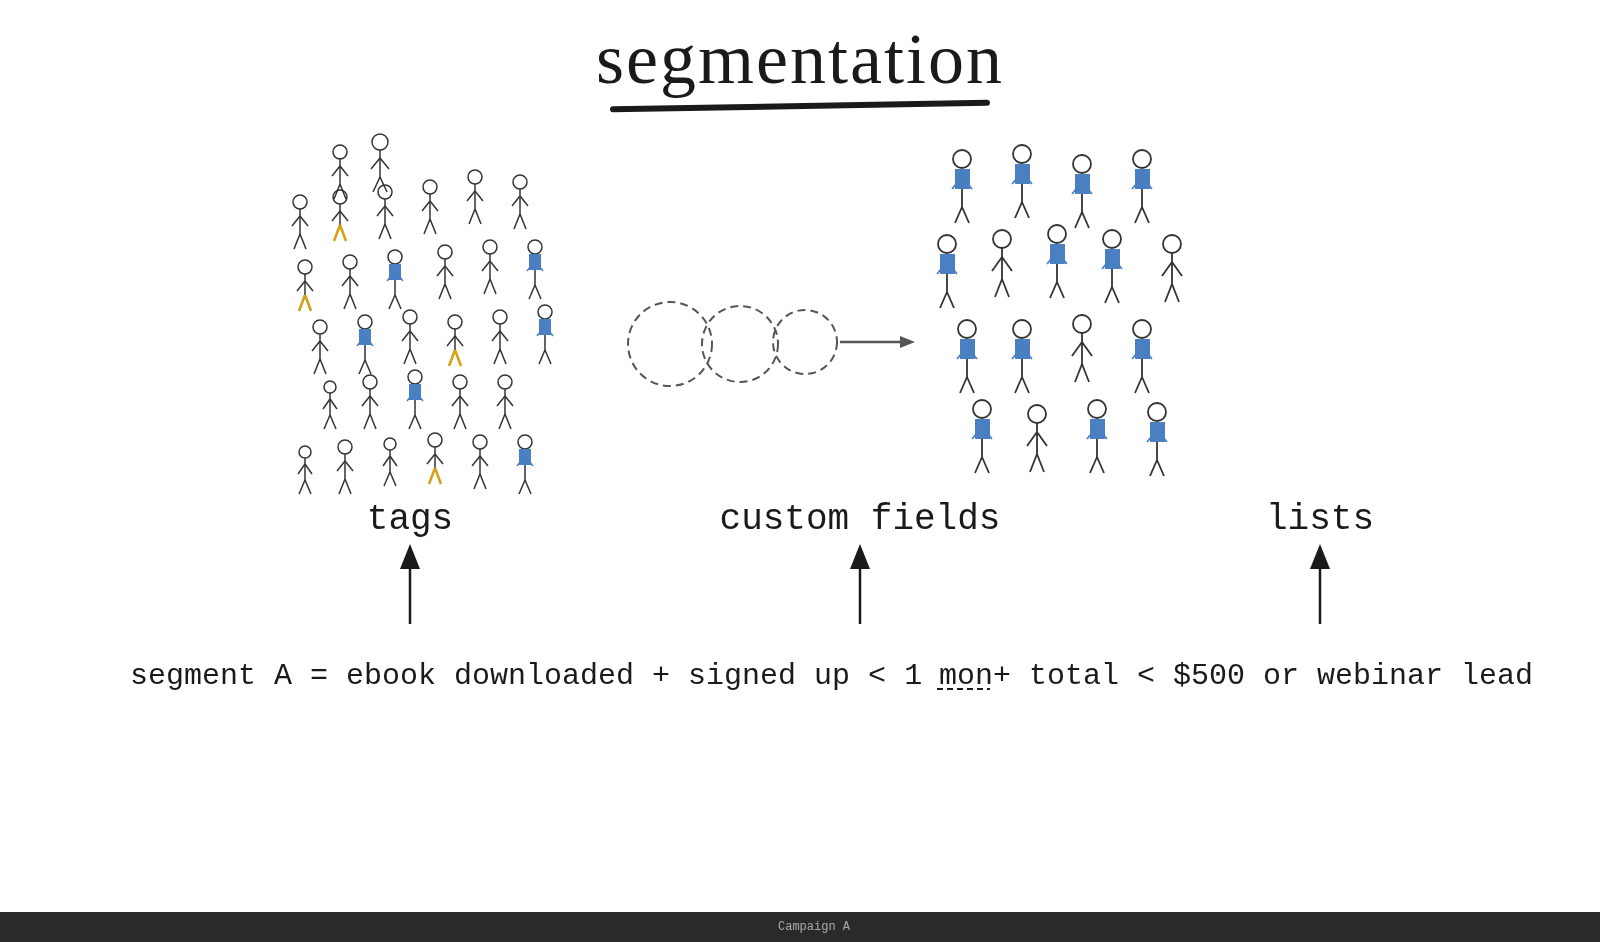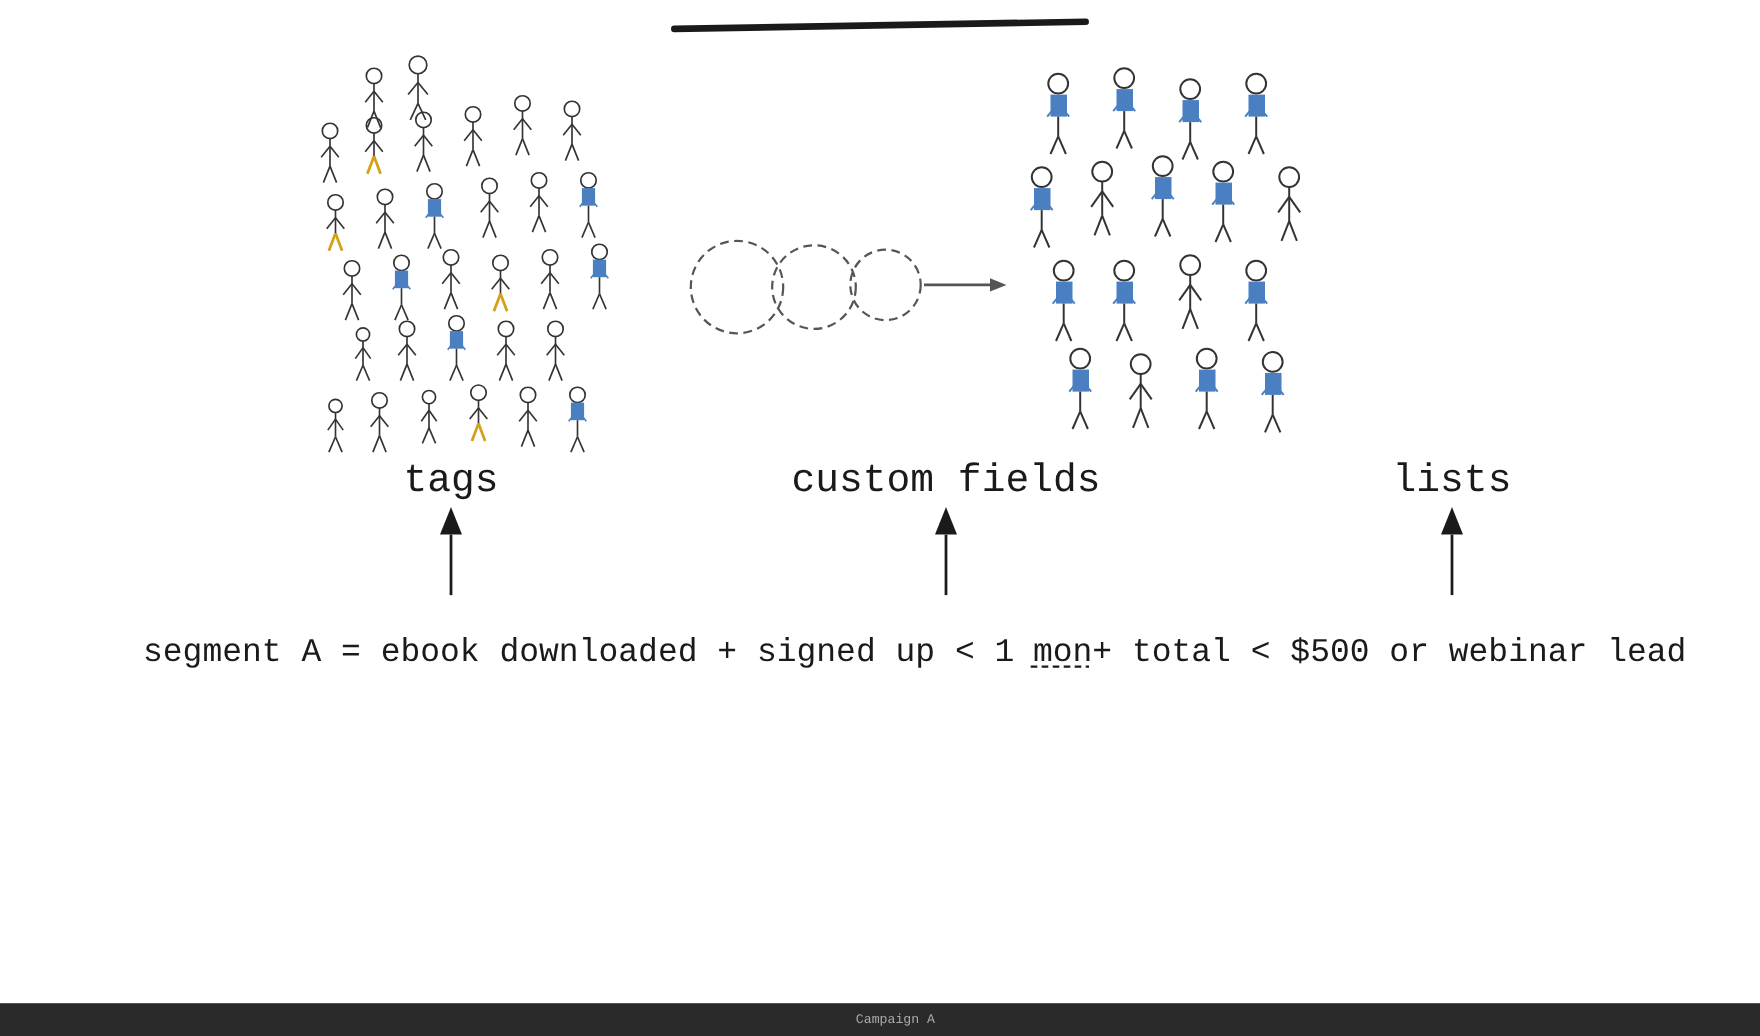--- a/index.html
+++ b/index.html
@@ -69,20 +69,21 @@
     svg text {
       font-family: 'Courier New', monospace;
     }
   </style>
 </head>
 <body>
 
 <div class="main-content">
 
   <div class="title-area">
+    <span class="title-text">segmentation</span>
     <span class="title-underline"></span>
   </div>
 
   <svg width="1500" height="600" viewBox="0 0 1500 600" style="margin-top:5px;">
 
     <g transform="translate(280,30)">
       <circle cx="10" cy="8" r="7" fill="none" stroke="#333" stroke-width="1.5"></circle>
       <line x1="10" y1="15" x2="10" y2="40" stroke="#333" stroke-width="1.5"></line>
       <line x1="10" y1="22" x2="2" y2="32" stroke="#333" stroke-width="1.5"></line>
       <line x1="10" y1="22" x2="18" y2="32" stroke="#333" stroke-width="1.5"></line>

